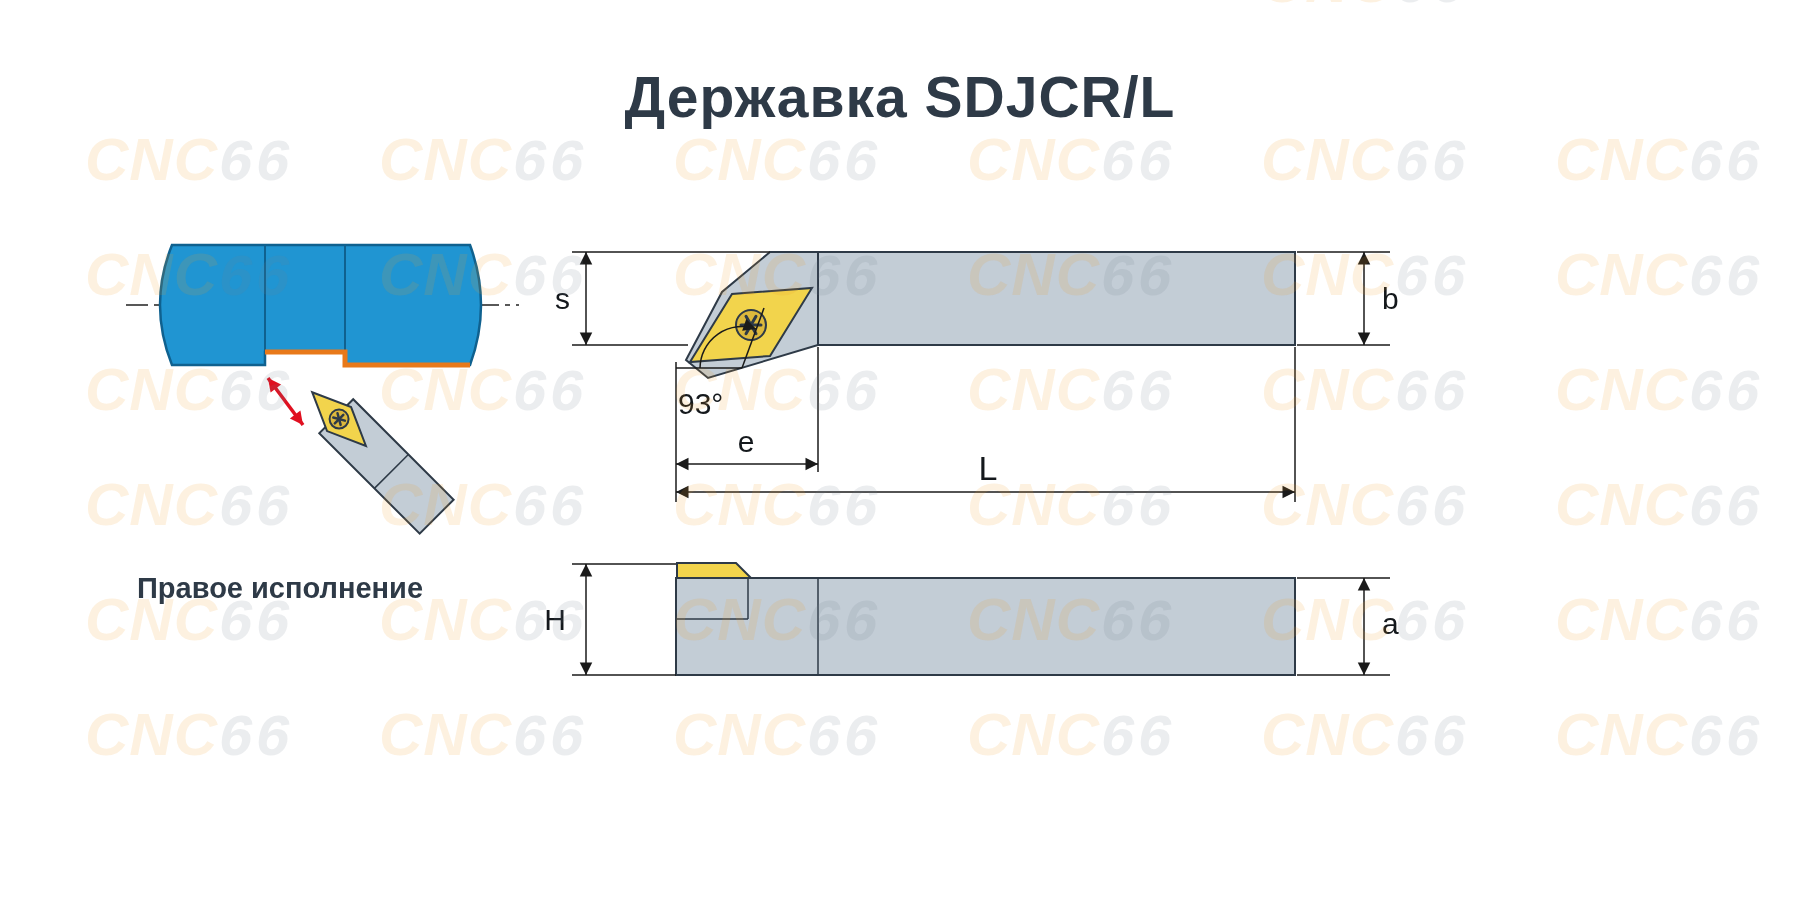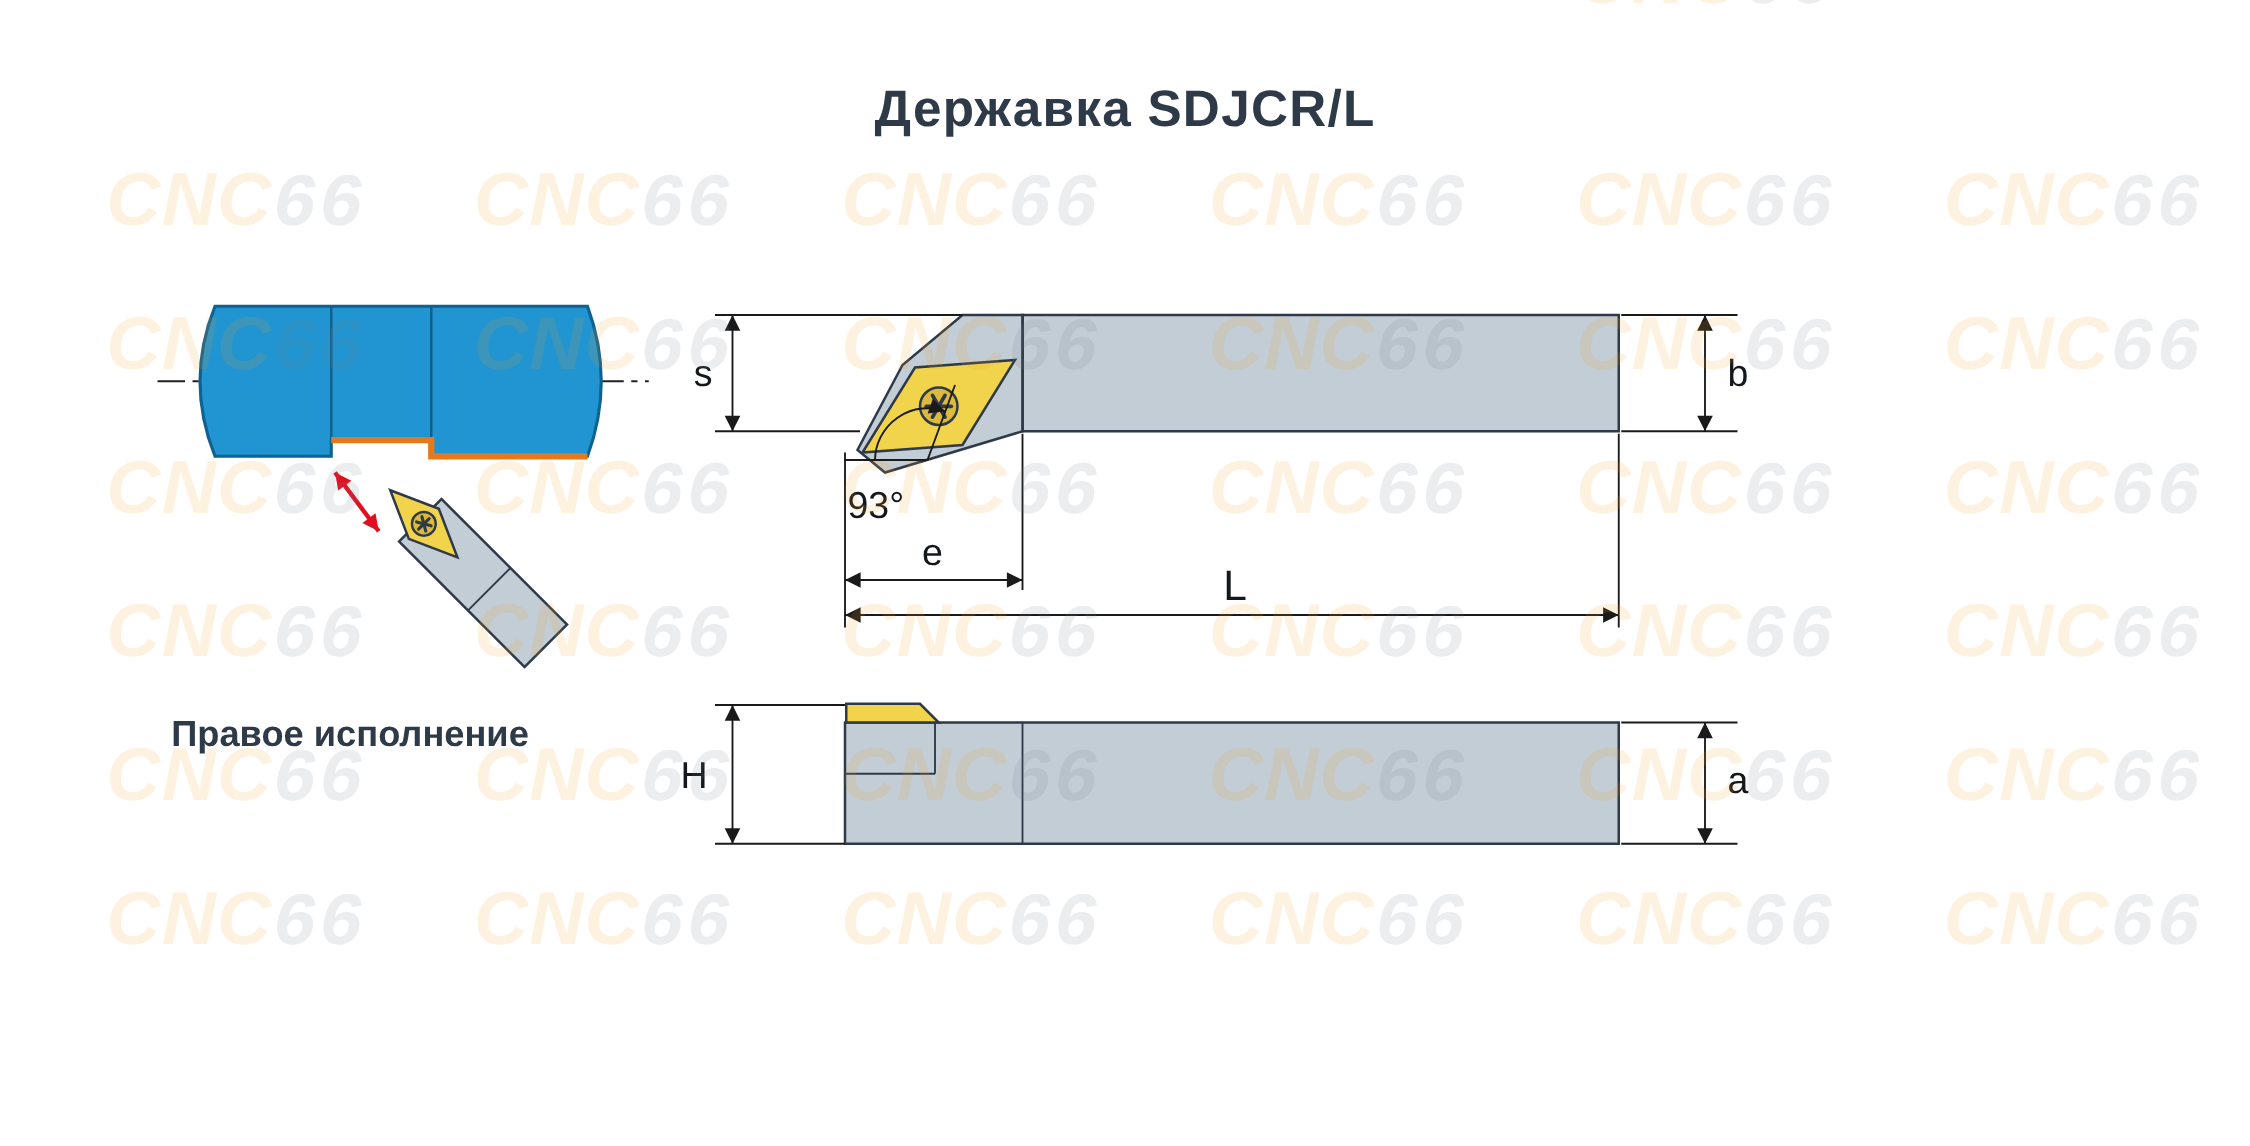--- a/index.html
+++ b/index.html
@@ -10,21 +10,21 @@
   }
   .wm-layer { position:absolute; left:0; top:0; width:1800px; height:917px; z-index:3; pointer-events:none; }
   .wm {
     position:absolute; font-size:60px; font-weight:bold; font-style:italic;
     letter-spacing:1px; white-space:nowrap; user-select:none; line-height:1;
   }
   .wm-o { color:rgba(243,157,33,0.14); }
   .wm-g { color:rgba(110,128,145,0.14);font-family:Liberation Mono, monospace; }
   .title {
     position:absolute; top:64px; left:0; width:1800px; text-align:center;
-    font-size:41px; font-weight:700; color:#2e3a47; z-index:4; letter-spacing:1px;
+    font-size:57px; font-weight:700; color:#2e3a47; z-index:4; letter-spacing:1px;
   }
   .caption {
     position:absolute; top:572px; left:137px; width:400px; 
     font-size:29px; font-weight:700; color:#2e3a47; z-index:4;
   }
   svg.drawing { position:absolute; left:0; top:0; z-index:1; }
   .thin   { stroke:#2e3a47; stroke-width:1.5; fill:none; }
   .dim    { stroke:#1a1a1a; stroke-width:1.5; fill:none; }
   .dimlabel { font-size:30px; fill:#14181c; font-family:"Liberation Sans", sans-serif; }
   .dimlabel-big { font-size:34px; fill:#14181c; font-family:"Liberation Sans", sans-serif; }

